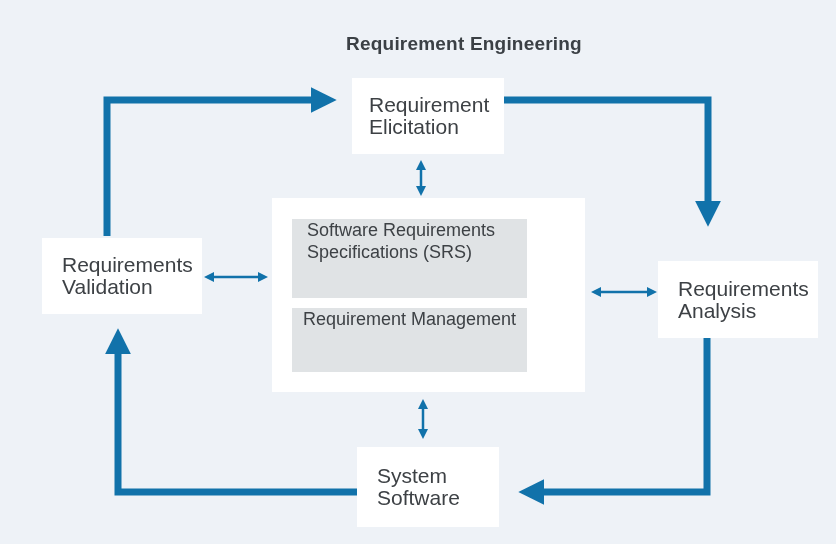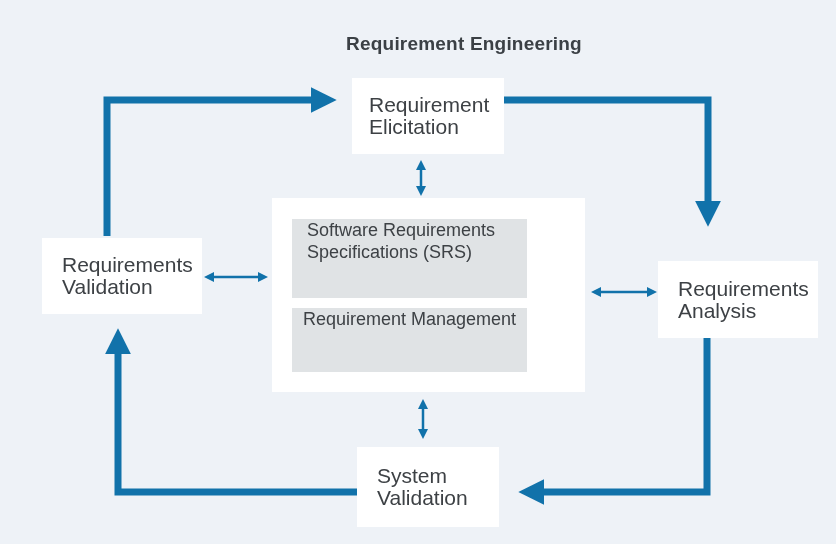--- a/index.html
+++ b/index.html
@@ -111,21 +111,21 @@
 
   <div class="node node-analysis">
     <span>Requirements Analysis</span>
   </div>
 
   <div class="node node-validation">
     <span>Requirements Validation</span>
   </div>
 
   <div class="node node-modelling">
-    <span>System Validation</span>
+    <span>System Software</span>
   </div>
 
   <div class="center-container">
     <div class="inner-box inner-box-srs">
       <span class="block">Software Requirements Specifications (SRS)</span>
     </div>
     <div class="inner-box inner-box-mgmt">
       <span>Requirement Management</span>
     </div>
   </div>

